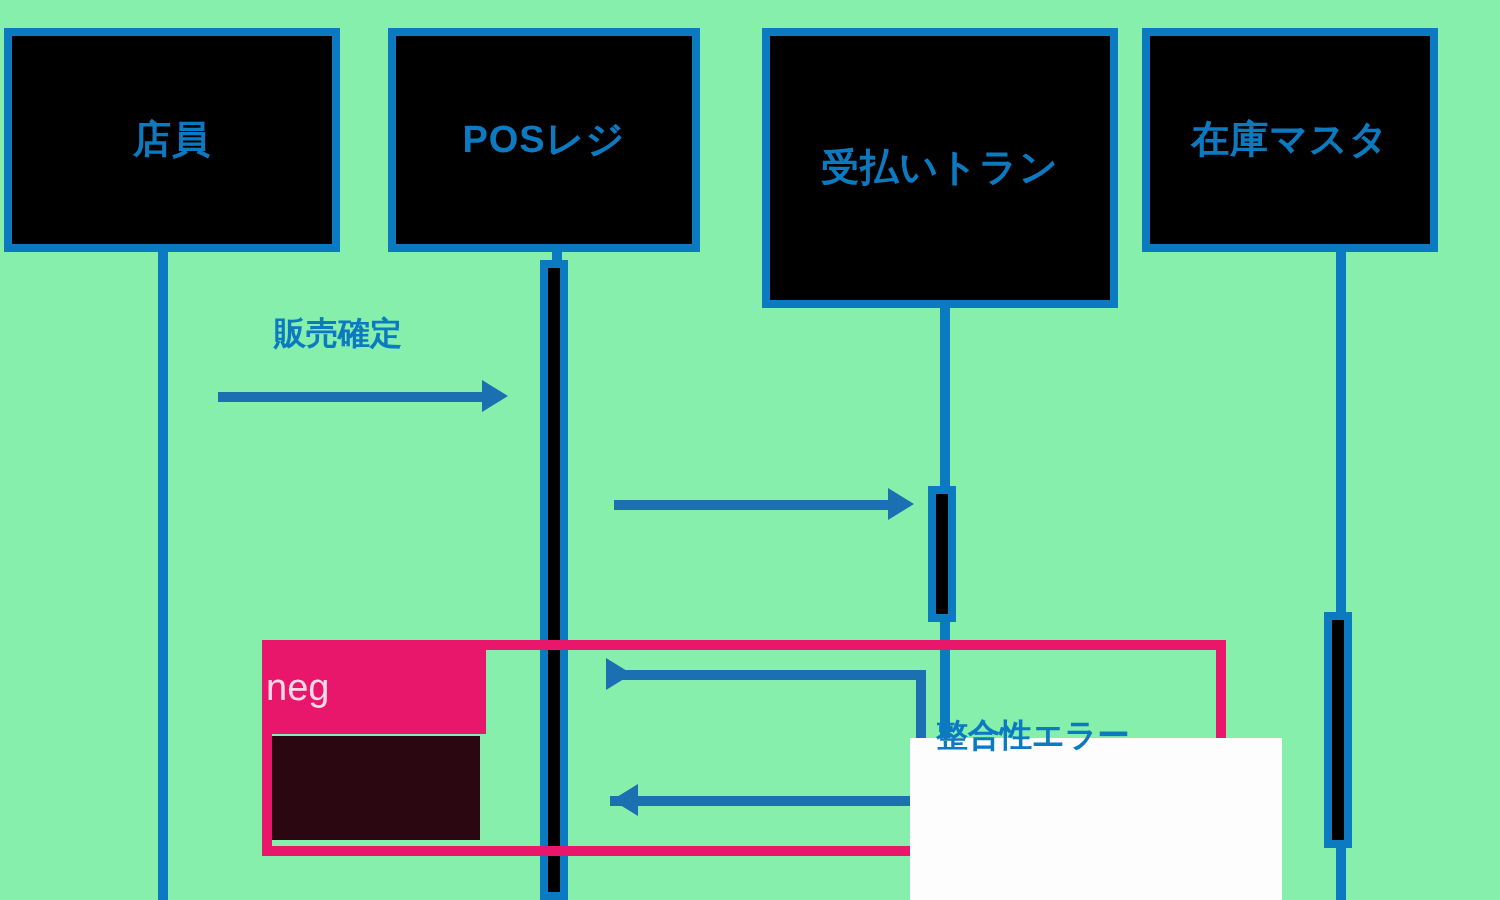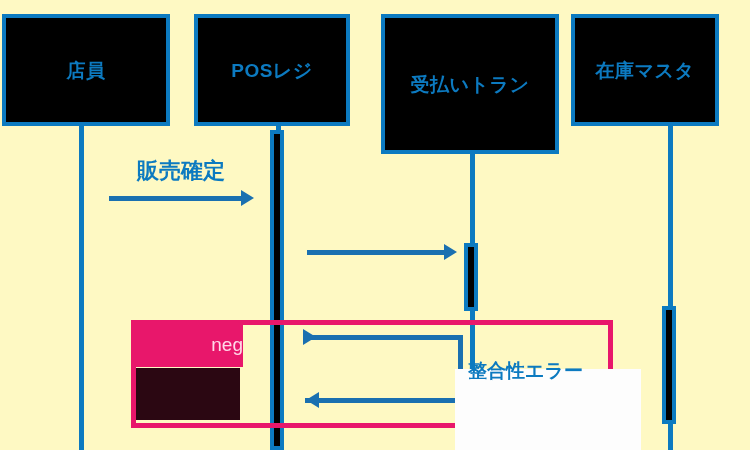--- a/index.html
+++ b/index.html
@@ -1,50 +1,50 @@
 <!DOCTYPE html>
 <html><head>
 <meta charset="utf-8">
 <style>
   html,body{margin:0;padding:0;background:#000;}
-  #stage{position:relative;width:750px;height:450px;background:#fef9c3;overflow:hidden;
+  #stage{position:relative;width:750px;height:450px;background:#86efac;overflow:hidden;
          font-family:"Liberation Sans","DejaVu Sans",sans-serif;}
 
   
   .lifeline-box{position:absolute;box-sizing:border-box;border:4px solid #0c7ac0;background:#000;
                 display:flex;align-items:center;justify-content:center;}
   .lifeline-label{color:#0c7ac0;font-size:19px;font-weight:bold;letter-spacing:.5px;
                   white-space:nowrap;line-height:1;}
 
   
   .lifeline-stem{position:absolute;width:5px;background:#0c7ac0;}
 
   
   .activation{position:absolute;box-sizing:border-box;border:4px solid #0c7ac0;background:#000;width:14px;}
 
   
   .msg{position:absolute;height:5px;background:#1a70b0;}
   .msg-head-r{position:absolute;width:0;height:0;border-top:8px solid transparent;
               border-bottom:8px solid transparent;border-left:13px solid #1a70b0;}
   .msg-head-l{position:absolute;width:0;height:0;border-top:8px solid transparent;
               border-bottom:8px solid transparent;border-right:13px solid #1a70b0;}
-  .msg-label{position:absolute;color:#0c7ac0;font-size:22px;font-weight:bold;white-space:nowrap;line-height:1;}
+  .msg-label{position:absolute;color:#0c7ac0;font-size:16px;font-weight:bold;white-space:nowrap;line-height:1;}
 
   
   .bracket{position:absolute;box-sizing:border-box;border:5px solid #1a70b0;border-left:none;background:transparent;}
 
   
   .fragment{position:absolute;box-sizing:border-box;border:5px solid #e8176b;background:transparent;}
-  .fragment-tab{position:absolute;background:#e8176b;display:flex;align-items:center;justify-content:flex-end;}
+  .fragment-tab{position:absolute;background:#e8176b;display:flex;align-items:center;justify-content:flex-start;}
   .fragment-tab span{color:#ffd9e8;font-size:19px;line-height:1;}
   .fragment-body{position:absolute;background:#2b0712;}
 
   
   .overlay-panel{position:absolute;background:#fdfdfd;}
-  .overlay-label{position:absolute;color:#0c7ac0;font-size:19px;font-weight:bold;white-space:nowrap;line-height:1;}
+  .overlay-label{position:absolute;color:#0c7ac0;font-size:16px;font-weight:bold;white-space:nowrap;line-height:1;}
 </style>
 </head>
 <body>
 
 <div id="stage">
 
   <div class="lifeline-stem" style="left:79px;  top:126px; height:324px;"></div>
   <div class="lifeline-stem" style="left:276px; top:126px; height:324px;"></div>
   <div class="lifeline-stem" style="left:470px; top:126px; height:324px;"></div>
   <div class="lifeline-stem" style="left:668px; top:126px; height:324px;"></div>

